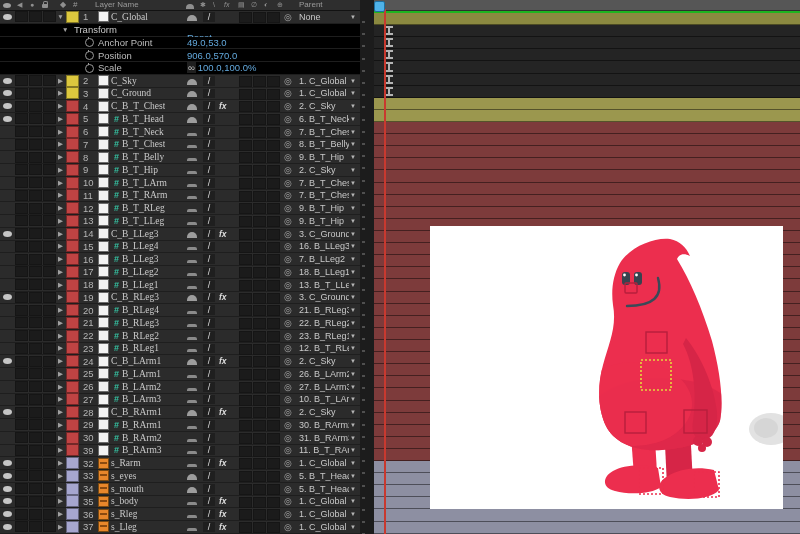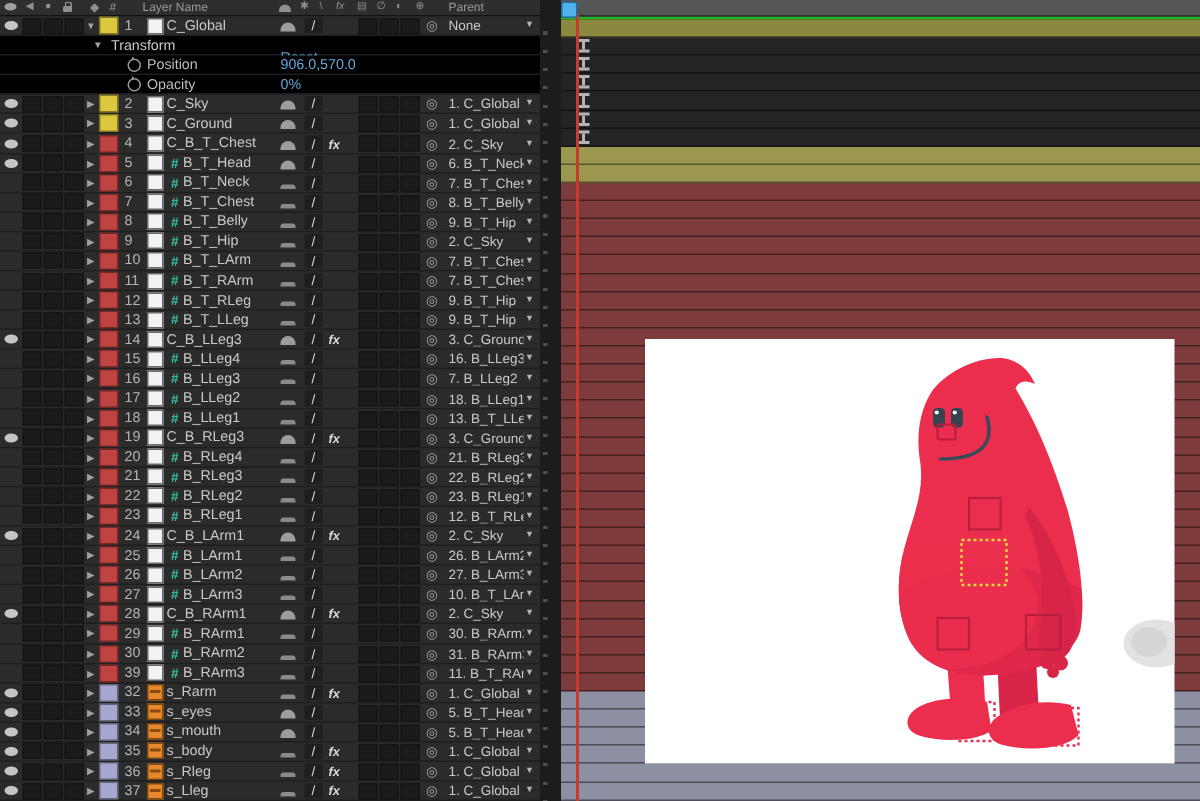--- a/index.html
+++ b/index.html
@@ -31,21 +31,21 @@
   .tri{flex:0 0 9px;color:#a0a0a0;font-size:6.5px;text-align:center;}
   .labelbox{flex:0 0 11px;height:10px;margin:0 2px 0 1px;border:1px solid rgba(0,0,0,.4);}
   .labelbox.yellow{background:var(--label-yellow);}
   .labelbox.red{background:var(--label-red);}
   .labelbox.lavender{background:var(--label-lav);}
   .num{flex:0 0 15px;padding-left:2px;color:#b5b5b5;}
   .thumb{flex:0 0 9px;height:9px;background:#f2f2f2;border:1px solid #6a6a6a;margin-right:2px;}
   .thumb.shape{background:var(--shape-orange);border:1px solid #7a4a12;position:relative;}
   .thumb.shape::after{content:"";position:absolute;left:1px;right:1px;top:3px;height:2px;background:#8a4a10;}
   .hash{flex:0 0 11px;color:var(--teal);font-weight:bold;font-size:9px;text-align:center;}
-  .name{flex:0 1 auto;white-space:nowrap;overflow:hidden;}
+  .name{flex:0 1 auto;white-space:nowrap;overflow:hidden;font-family:Liberation Serif, serif;}
 
   .shy{position:absolute;left:187px;}
   .shy.dome{width:10px;height:6px;background:#9d9d9d;border-radius:5px 5px 0 0;top:calc(50% - 2px);}
   .shy.flat{width:10px;height:3px;background:#8a8a8a;border-radius:2px 2px 0 0;top:calc(50% + 1px);}
   .qbox{position:absolute;left:203px;top:1px;bottom:1px;width:12px;background:#1f1f1f;
         color:#dcdcdc;font-size:9px;display:flex;align-items:center;justify-content:center;}
   .fxs{position:absolute;left:219px;color:#dcdcdc;font-size:8.5px;font-style:italic;font-weight:bold;}
   .cells2{position:absolute;left:239px;display:flex;gap:1px;top:1px;}
   .spiral{position:absolute;left:284px;color:#a8a8a8;font-size:9px;}
   .ptext{position:absolute;left:299px;width:50px;white-space:nowrap;overflow:hidden;color:#c9c9c9;font-size:9px;}
@@ -145,27 +145,32 @@
           <div class="ptext">None</div>
           <div class="parr">▼</div>
         </div>
         <div class="lrow prop">
           <div class="tri abs-arrow">▼</div>
           <div class="gname">Transform</div>
           <div class="reset">Reset</div>
         </div>
         <div class="lrow prop">
           <div class="stw"></div>
+          <div class="pname">Anchor Point</div>
+          <div class="pval">49.0,53.0</div>
+        </div>
+        <div class="lrow prop">
+          <div class="stw"></div>
           <div class="pname">Position</div>
           <div class="pval">906.0,570.0</div>
         </div>
         <div class="lrow prop">
           <div class="stw"></div>
-          <div class="pname">Opacity</div>
-          <div class="pval">0%</div>
+          <div class="pname">Scale</div>
+          <div class="pval"><span class="constr">∞</span>100.0,100.0%</div>
         </div>
         <div class="lrow">
           <div class="slot eyeslot">
             <div class="eye"></div>
           </div>
           <div class="cells">
             <div class="cellbox"></div>
             <div class="cellbox"></div>
             <div class="cellbox"></div>
           </div>

